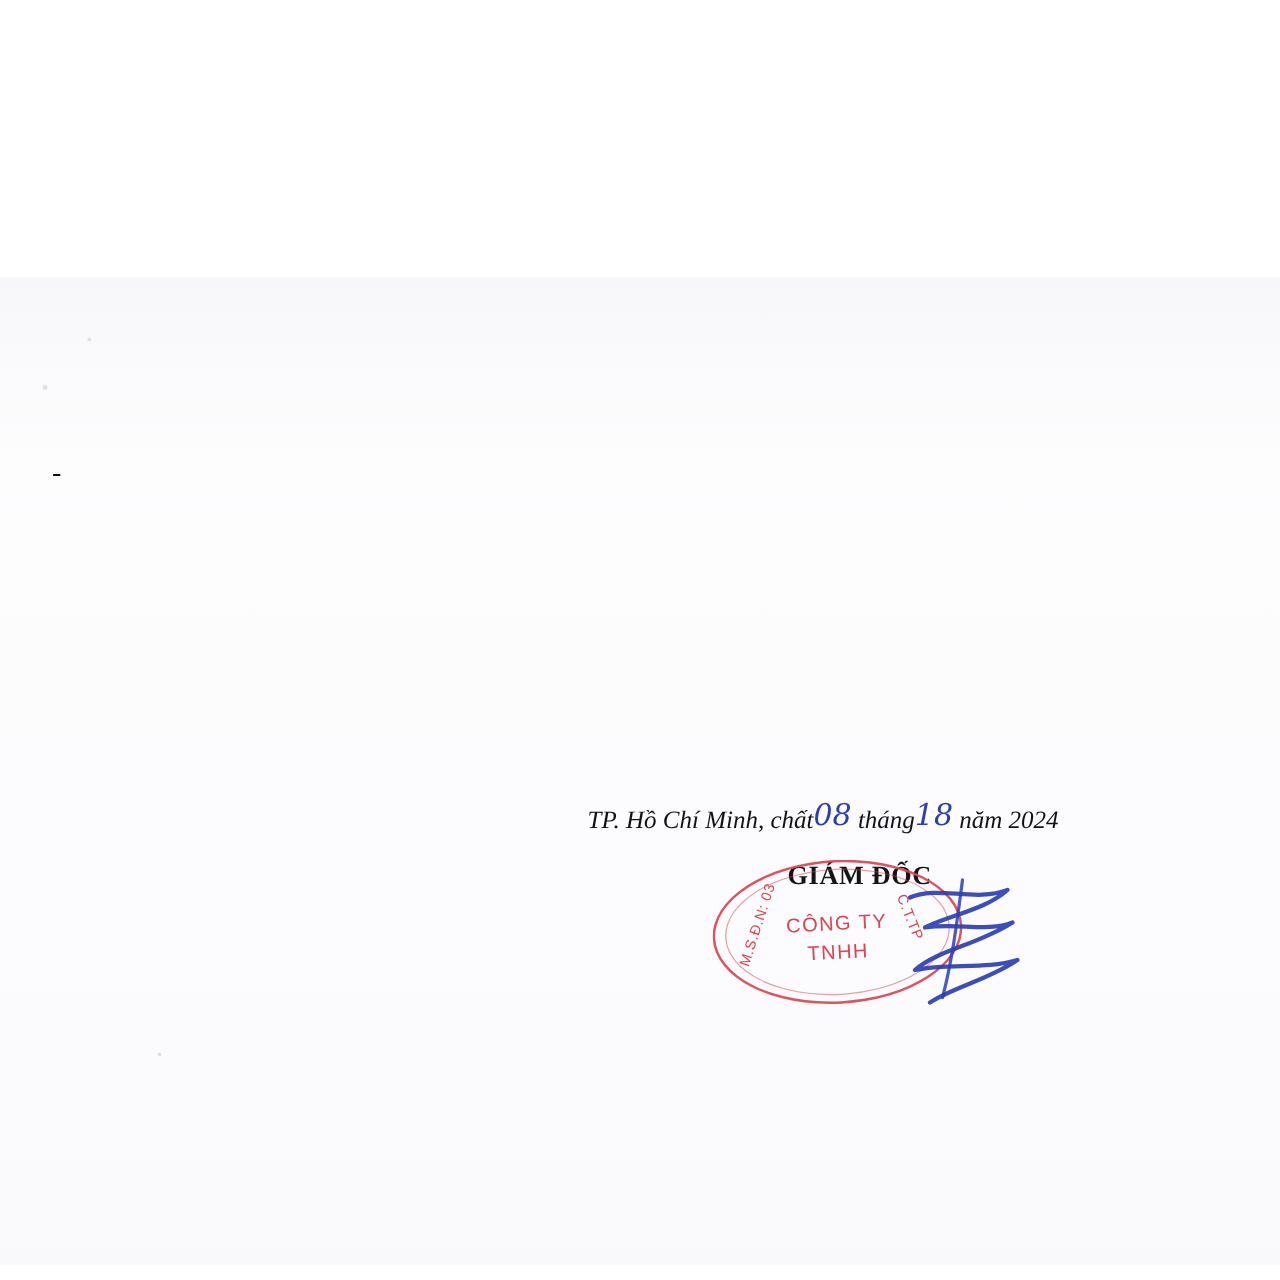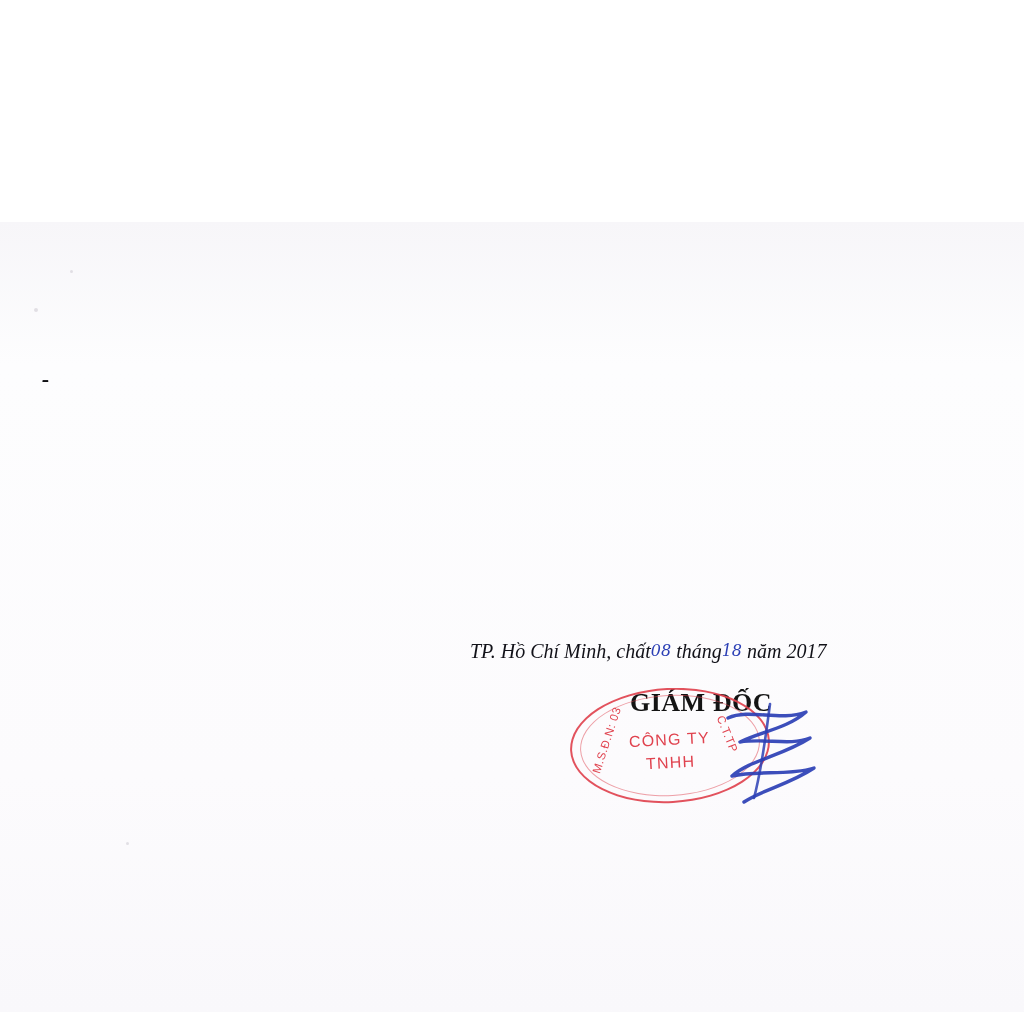--- a/index.html
+++ b/index.html
@@ -80,31 +80,31 @@
   .place-date {
     font-style: italic;
     font-size: 20px;
     color: #111118;
     white-space: nowrap;
   }
   .hand-ink {
     font-family: "DejaVu Serif", serif;
     font-style: italic;
     color: #2b3fb5;
-    font-size: 16px;
+    font-size: 24px;
     position: relative;
     top: -2px;
   }
   .title-director {
     position: absolute;
     left: 160px;
     top: 48px;
     font-family: "Liberation Serif", serif;
     font-weight: bold;
-    font-size: 26px;
+    font-size: 21px;
     letter-spacing: 0.5px;
     color: #141414;
   }
   
   .stamp {
     position: absolute;
     left: 100px;
     top: 48px;
     width: 210px;
     height: 120px;
@@ -203,21 +203,21 @@
         </li>
       </ul>
 
     </div>
 
     <div class="signature-block">
       <div class="place-date">
         <span>TP. Hồ Chí Minh, chất</span><span class="hand-ink">08</span>
         <span>tháng</span><span class="hand-ink">18</span>
         <span>năm</span>
-        <span>2017</span>
+        <span>2024</span>
       </div>
 
       <div class="title-director">GIÁM ĐỐC</div>
 
       <div class="stamp">
         <div class="stamp-circle"></div>
         <div class="stamp-circle inner"></div>
         <div class="stamp-text-center">
           <div>CÔNG TY</div>
           <div>TNHH</div>

